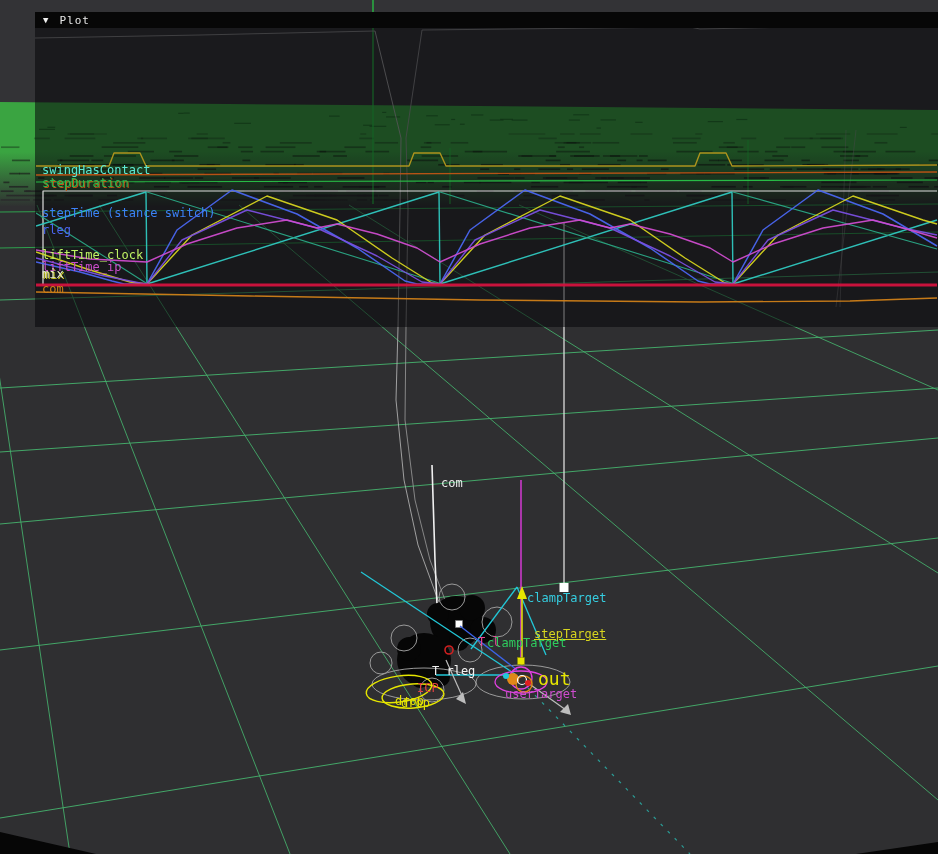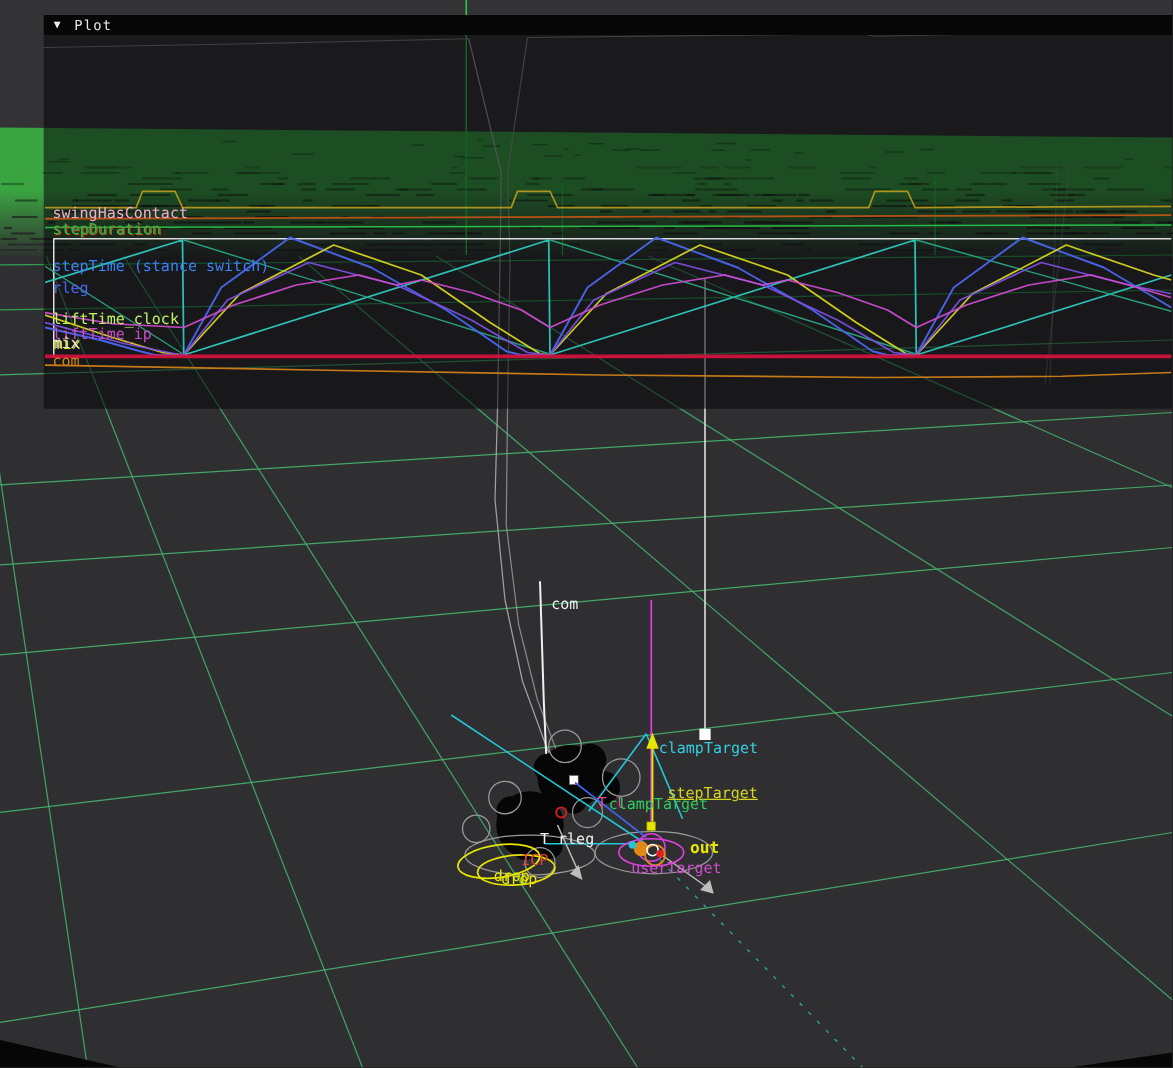--- a/index.html
+++ b/index.html
@@ -1,21 +1,21 @@
 <!DOCTYPE html>
 <html><head>
 <meta charset="utf-8">
 <style>
   html,body{margin:0;padding:0;background:#1a1a1a;}
   #stage{position:relative;width:938px;height:854px;overflow:hidden;
          background:#2f2f31;font-family:"DejaVu Sans Mono",monospace;}
   #scene-svg{position:absolute;left:0;top:0;}
   .lbl{position:absolute;font:12px "DejaVu Sans Mono",monospace;white-space:pre;
        line-height:12px;pointer-events:none;}
-  .lbl.bold{font-weight:bold;font-size:13px;margin-left:14px;}
+  .lbl.bold{font-weight:normal;font-size:18px;}
   #plot-titlebar{position:absolute;left:35px;top:12px;width:903px;height:16px;
        background:#070707;color:#e8e8e8;display:flex;align-items:center;
        font:11px "DejaVu Sans Mono",monospace;letter-spacing:1px;}
   #collapse-tri{margin-left:8px;font-size:9px;color:#f0f0f0;}
   #plot-title{margin-left:10px;}
 </style>
 </head>
 <body>
 
 <div id="stage">
@@ -466,21 +466,21 @@
         <polyline points="36,292 250,296 480,300 700,302 850,301 937,298" fill="none" stroke="#d08018" stroke-width="1.4" stroke-linejoin="round" opacity="0.95"></polyline>
       </g>
   </svg>
 
   <div id="plot-titlebar">
     <span id="collapse-tri">▼</span>
     <span id="plot-title">Plot</span>
   </div>
 
   <div id="labels">
-      <div class="lbl" style="left: 42px; top: 164px; color: #f9a8d4;">swingHasContact</div>
+      <div class="lbl" style="left: 42px; top: 164px; color: #5eead4;">swingHasContact</div>
       <div class="lbl" style="left: 43px; top: 178px; color: rgb(192, 84, 21);">stepDuration</div>
       <div class="lbl" style="left: 42px; top: 177px; color: rgb(45, 184, 78);">stepDuration</div>
       <div class="lbl" style="left: 42px; top: 207px; color: #3b82f6;">stepTime (stance switch)</div>
       <div class="lbl" style="left: 42px; top: 224px; color: rgb(74, 102, 240);">rleg</div>
       <div class="lbl" style="left: 42px; top: 249px; color: #bef264;">liftTime_clock</div>
       <div class="lbl" style="left: 42px; top: 261px; color: rgb(200, 76, 200);">liftTime_ip</div>
       <div class="lbl" style="left: 43px; top: 269px; color: rgb(216, 216, 32);">mix</div>
       <div class="lbl" style="left: 42px; top: 268px; color: rgb(232, 232, 208);">mix</div>
       <div class="lbl" style="left: 42px; top: 283px; color: rgb(208, 128, 24);">com</div>
       <div class="lbl" style="left: 441px; top: 477px; color: rgb(237, 237, 237);">com</div>

